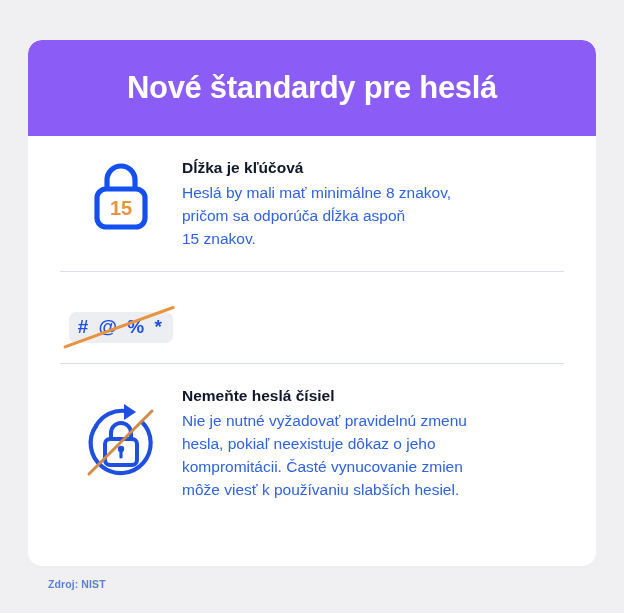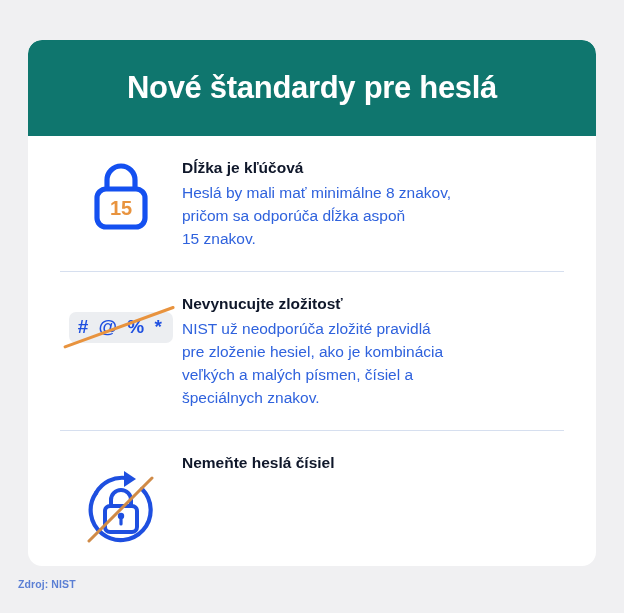--- a/index.html
+++ b/index.html
@@ -24,21 +24,21 @@
     left: 28px;
     top: 40px;
     width: 568px;
     height: 526px;
     background: #ffffff;
     border-radius: 14px;
     overflow: hidden;
   }
   .card-header {
     height: 96px;
-    background: #0f766e;
+    background: #8b5cf6;
     display: flex;
     align-items: center;
     justify-content: center;
     border-radius: 14px 14px 0 0;
   }
   .card-title {
     color: #ffffff;
     font-size: 31px;
     font-weight: bold;
     letter-spacing: -0.3px;
@@ -83,21 +83,21 @@
     font-size: 15.5px;
     line-height: 1.5;
     margin: 0;
     white-space: pre-line;
   }
   .row-1 .icon-cell { padding-top: 2px; }
   .row-2 .icon-cell { padding-top: 18px; }
   .row-3 .icon-cell { padding-top: 14px; }
   .footer-note {
     position: absolute;
-    left: 18px;
+    left: 48px;
     top: 578px;
     color: #5b7fd4;
     font-size: 10.5px;
     font-weight: bold;
     letter-spacing: 0.1px;
   }
   .sym-pill {
     background: #eceef1;
     border-radius: 7px;
     padding: 5px 9px 6px 9px;
@@ -162,27 +162,20 @@
       <div class="row-divider"></div>
 
       <div class="row row-2">
         <div class="icon-cell">
           <span class="strike-wrap">
             <span class="sym-pill">
               <span class="sym-text"># @ % *</span>
             </span>
             <span class="strike-line"></span>
           </span>
-        </div>
-        <div class="text-cell">
-          <p class="item-title">Nevynucujte zložitosť</p>
-          <p class="item-desc">NIST už neodporúča zložité pravidlá
-pre zloženie hesiel, ako je kombinácia
-veľkých a malých písmen, čísiel a
-špeciálnych znakov.</p>
         </div>
       </div>
 
       <div class="row-divider"></div>
 
       <div class="row row-3">
         <div class="icon-cell">
           <span>
             <svg width="82" height="82" viewBox="0 0 82 82" xmlns="http://www.w3.org/2000/svg">
               <path d="M16 26 A30 30 0 1 0 62 22" fill="none" stroke="#1e4fe0" stroke-width="4.2" stroke-linecap="round"></path>
@@ -191,20 +184,24 @@
               <path d="M31 40 V33 a10 10 0 0 1 20 0 V40" fill="none" stroke="#1e4fe0" stroke-width="4" stroke-linecap="round"></path>
               <rect x="25" y="39" width="32" height="26" rx="5" ry="5" fill="#ffffff" stroke="#1e4fe0" stroke-width="4"></rect>
               <circle cx="41" cy="49" r="3.2" fill="#1e4fe0"></circle>
               <path d="M41 51 L41 57" stroke="#1e4fe0" stroke-width="3.2" stroke-linecap="round"></path>
               <path d="M9 74 L72 11" stroke="#d08b47" stroke-width="3" stroke-linecap="round"></path>
             </svg>
           </span>
         </div>
         <div class="text-cell">
           <p class="item-title">Nemeňte heslá čísiel</p>
+          <p class="item-desc">Nie je nutné vyžadovať pravidelnú zmenu
+hesla, pokiaľ neexistuje dôkaz o jeho
+kompromitácii. Časté vynucovanie zmien
+môže viesť k používaniu slabších hesiel.</p>
         </div>
       </div>
 
     </div>
   </div>
 
   <div class="footer-note">Zdroj: NIST</div>
 
 </div>
 

